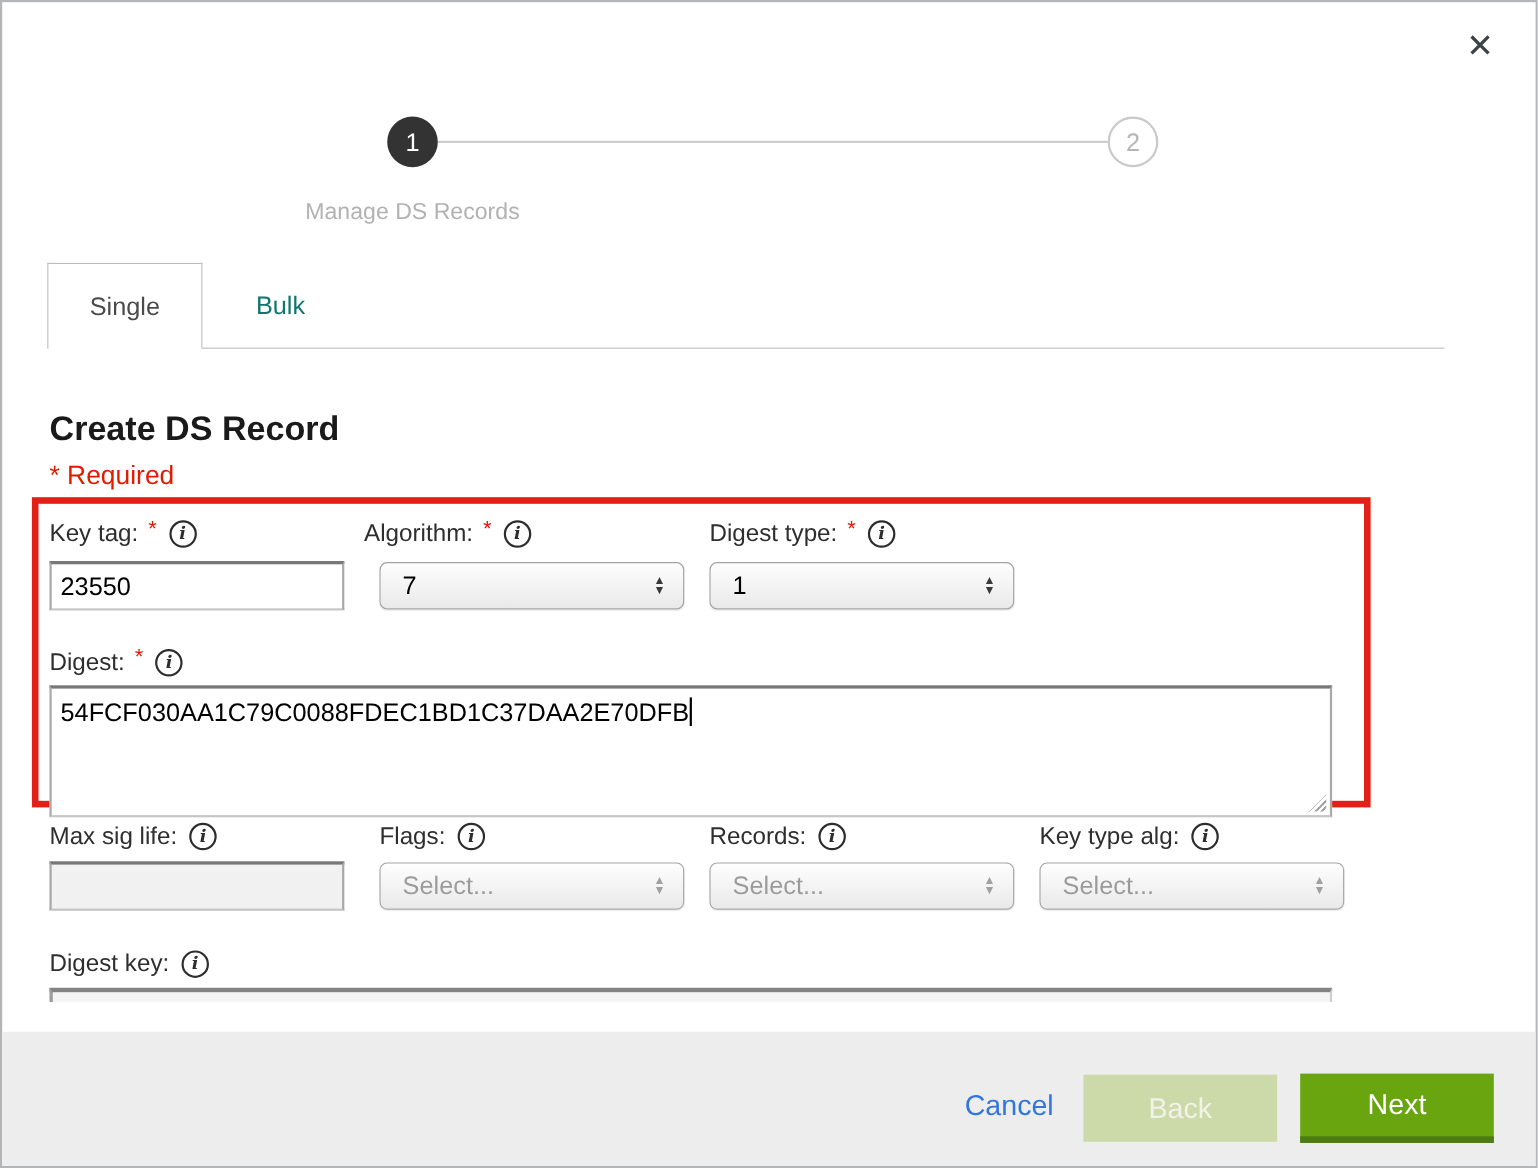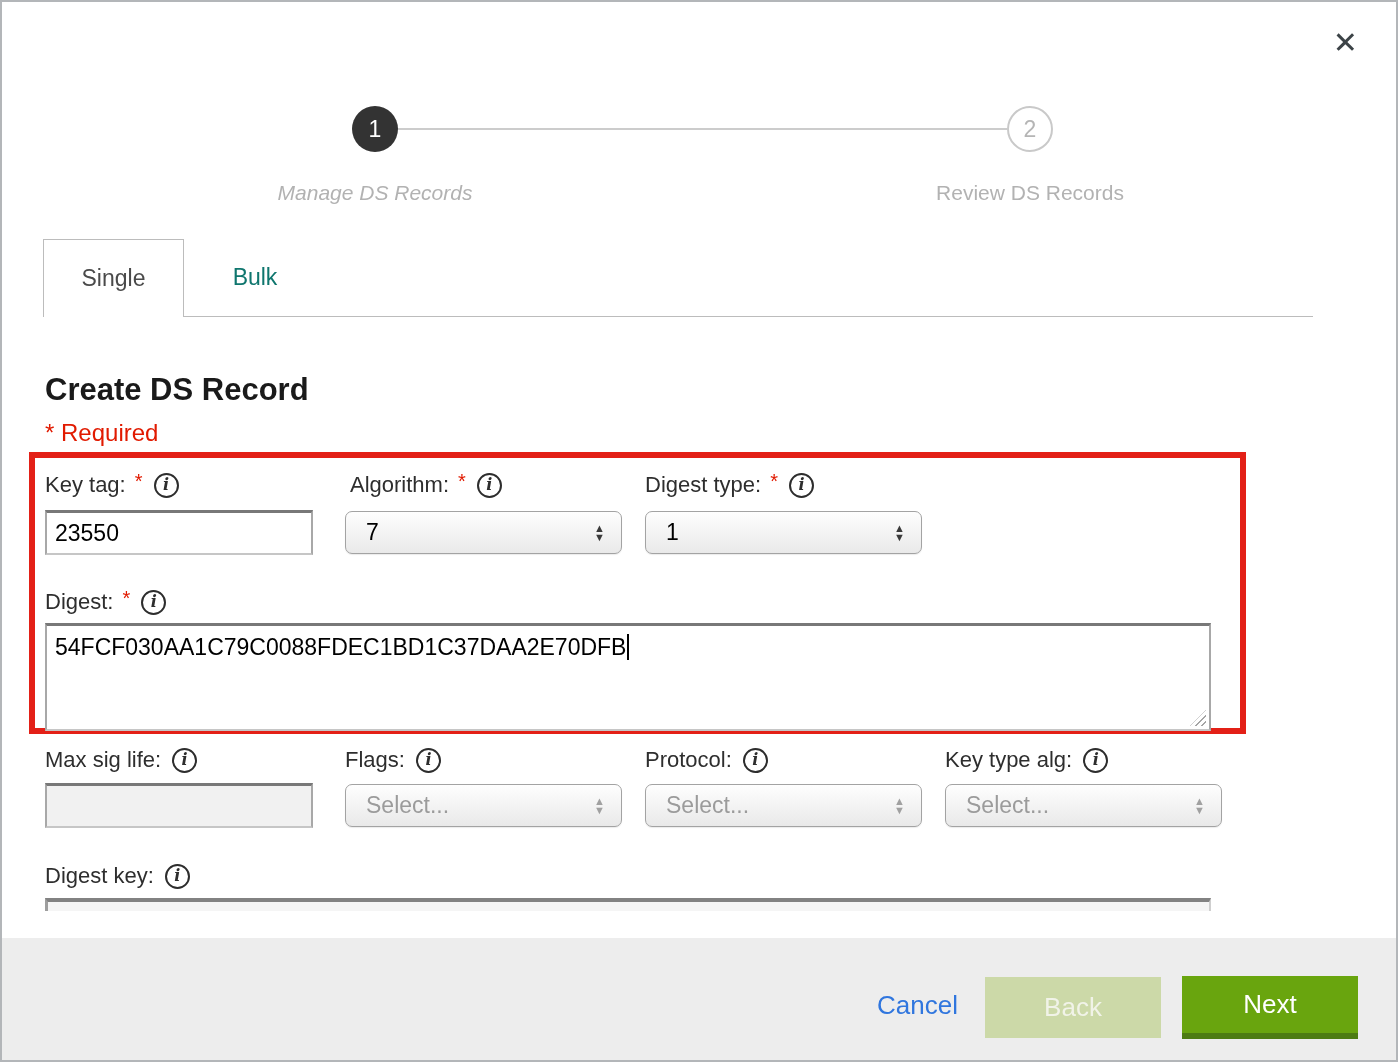--- a/index.html
+++ b/index.html
@@ -30,21 +30,21 @@
     display: flex; align-items: center; justify-content: center;
     font-size: 23px;
   }
   .step-circle.active { background: #333333; color: #ffffff; top: 104px; left: 350px; }
   .step-circle.inactive { background: #ffffff; color: #b5b5b5; border: 2px solid #c9c9c9; top: 104px; left: 1005px; }
   .step-line { position: absolute; top: 126px; left: 396px; width: 609px; height: 2px; background: #cccccc; }
   .step-label {
     position: absolute; top: 179px; width: 300px; text-align: center;
     font-size: 21px; color: #b2b2b2;
   }
-  .step-label.one { left: 223px; font-style: italic; }
+  .step-label.one { left: 223px; }
   .step-label.two { left: 878px; }
 
   
   .tab-active {
     position: absolute; left: 41px; top: 237px; width: 141px; height: 78px;
     background: #ffffff; border: 1px solid #bcbcbc; border-bottom: none;
     display: flex; align-items: center; justify-content: center;
     font-size: 23px; color: #4a4a4a; cursor: pointer;
   }
   .tab-inactive {
@@ -94,21 +94,21 @@
     padding: 0 16px 0 20px; cursor: pointer;
   }
   .sel-val { font-size: 23px; color: #000000; }
   .sel-val.placeholder { color: #9b9b9b; }
   .arrows { display: flex; flex-direction: column; align-items: center; line-height: 9px; }
   .arrows span { font-size: 11px; color: #3a3a3a; }
   .arrows.gray span { color: #a0a0a0; }
 
   
   .tarea {
-    position: absolute; left: 43px; top: 621px; width: 1166px; height: 108px;
+    position: absolute; left: 43px; top: 621px; width: 1166px; height: 120px;
     border: 2px solid #a8a8a8; border-top: 3px solid #787878; border-bottom-color: #c6c6c6;
     background: #ffffff; font-size: 23px; color: #000000;
     padding: 8px 8px; overflow: hidden;
   }
   .caret { display: inline-block; width: 2px; height: 26px; background: #000; margin-left: 1px; vertical-align: text-bottom; }
   .resize-handle {
     position: absolute; right: 3px; bottom: 3px; width: 16px; height: 16px;
     background: repeating-linear-gradient(135deg, transparent 0 2.5px, #a5a5a5 2.5px 4px);
     clip-path: polygon(100% 0, 100% 100%, 0 100%);
     cursor: nwse-resize;
@@ -137,39 +137,38 @@
 <body>
 
 <div class="modal">
 
   <div class="close-btn">✕</div>
 
   <div class="step-line"></div>
   <div class="step-circle active">1</div>
   <div class="step-circle inactive">2</div>
   <div class="step-label one">Manage DS Records</div>
-  <div class="step-label two">Review DS Records</div>
 
   <div class="tab-active">Single</div>
   <div class="tab-inactive">Bulk</div>
   <div class="tab-underline"></div>
 
   <div class="page-title">Create DS Record</div>
   <div class="required-note">* Required</div>
 
   <div class="highlight-box"></div>
 
   <div class="flabel" style="left:43px; top:469px;">
     <span>Key tag:</span>
     <span class="req">*</span>
     <span class="info">
         <i>i</i>
       </span>
   </div>
-  <div class="flabel" style="left:348px; top:469px;">
+  <div class="flabel" style="left:329px; top:469px;">
     <span>Algorithm:</span>
     <span class="req">*</span>
     <span class="info">
         <i>i</i>
       </span>
   </div>
   <div class="flabel" style="left:643px; top:469px;">
     <span>Digest type:</span>
     <span class="req">*</span>
     <span class="info">
@@ -211,21 +210,21 @@
         <i>i</i>
       </span>
   </div>
   <div class="flabel" style="left:343px; top:744px;">
     <span>Flags:</span>
     <span class="info">
         <i>i</i>
       </span>
   </div>
   <div class="flabel" style="left:643px; top:744px;">
-    <span>Protocol:</span>
+    <span>Records:</span>
     <span class="info">
         <i>i</i>
       </span>
   </div>
   <div class="flabel" style="left:943px; top:744px;">
     <span>Key type alg:</span>
     <span class="info">
         <i>i</i>
       </span>
   </div>

